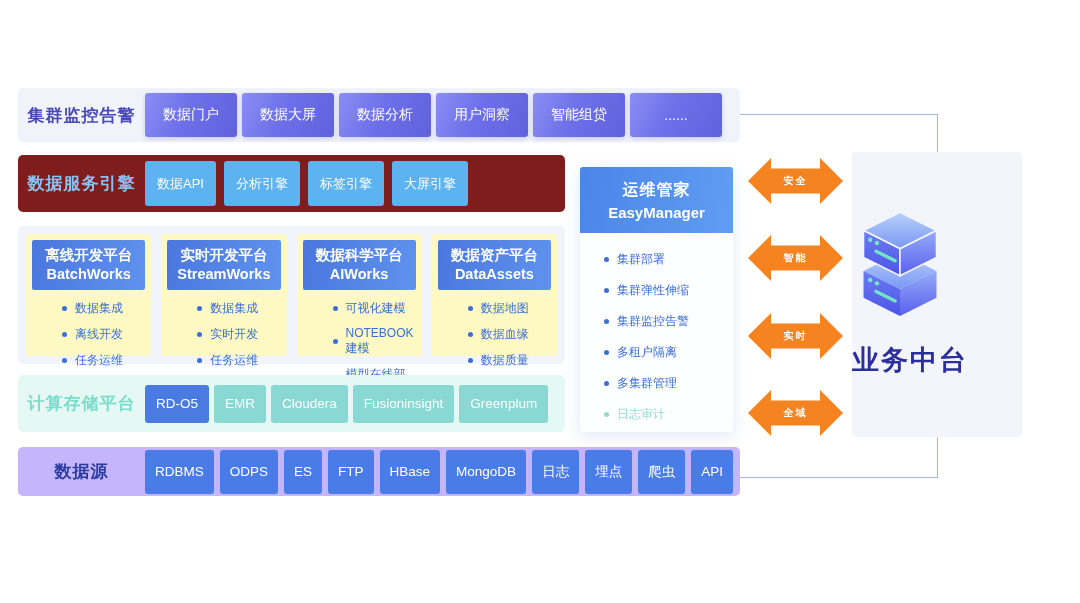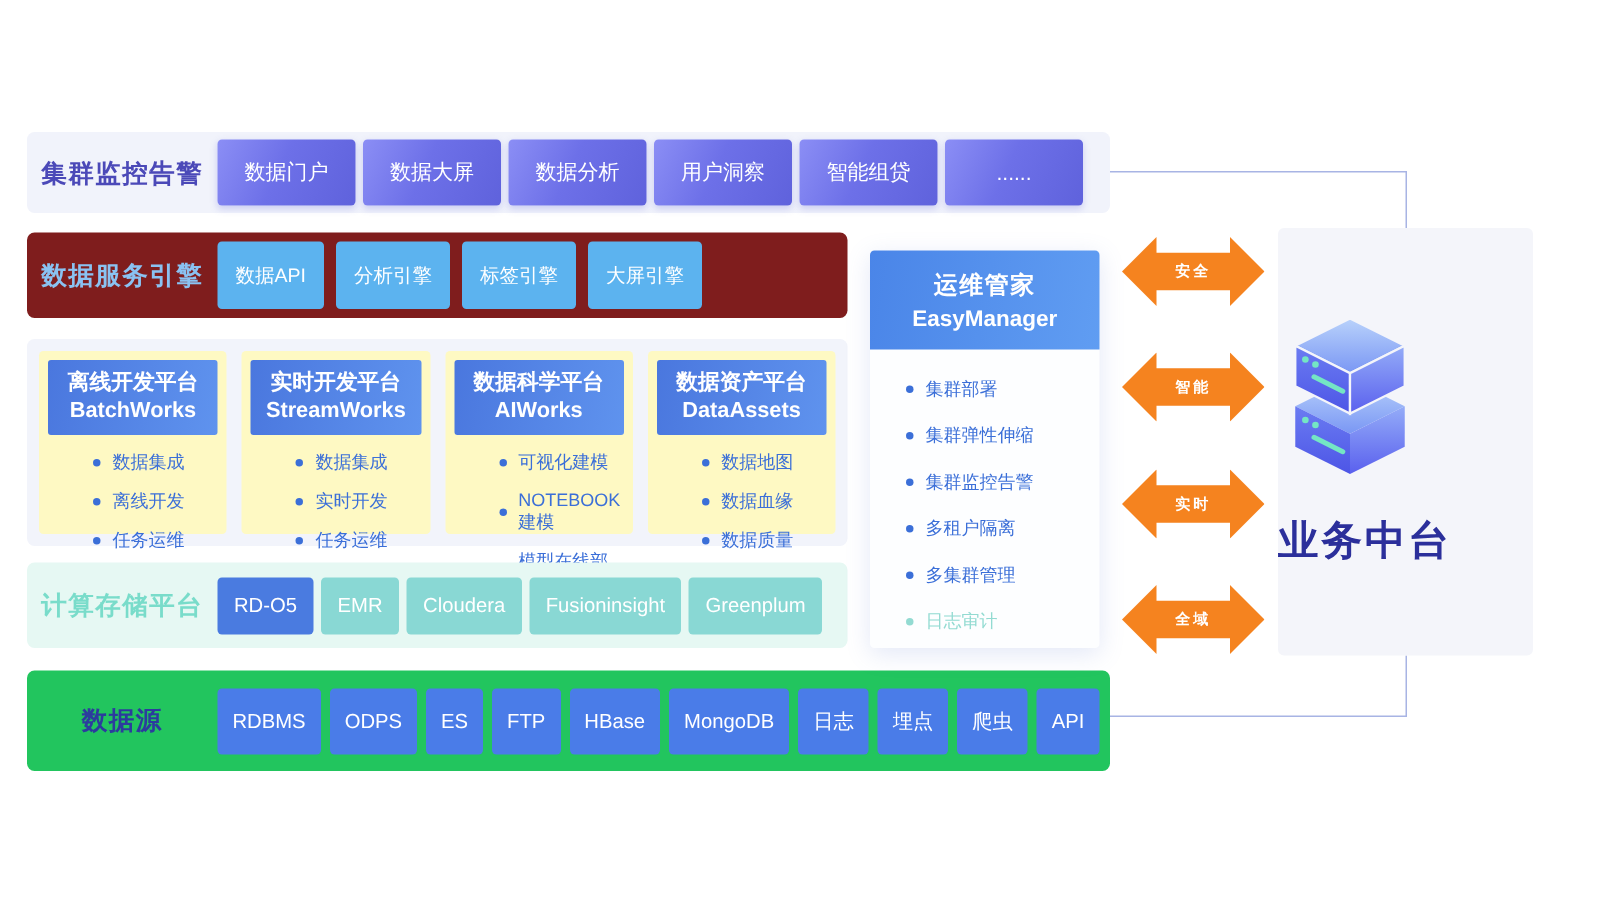--- a/index.html
+++ b/index.html
@@ -37,21 +37,21 @@
   .dot{width:5px;height:5px;border-radius:50%;background:currentColor;margin-right:8px;flex:none}
 
   
   .band-storage{left:18px;top:375px;width:547px;height:57px;background:#e6f8f3}
   .band-storage .band-label{color:#79dcca}
   .band-storage .chips{gap:5px}
   .band-storage .chip{height:38px;padding:0 11px;font-size:13.5px;background:#89d8d4}
   .band-storage .chip[data-variant="blue"]{background:#4a7be0}
 
   
-  .band-sources{left:18px;top:447px;width:722px;height:67px;background:#22c55e}
+  .band-sources{left:18px;top:447px;width:722px;height:49px;background:#c4b5fd}
   .band-sources .band-label{color:#2c3b9e}
   .band-sources .chips{gap:6px}
   .band-sources .chip{height:44px;padding:0 10px;font-size:13.5px;background:#4a7ce8}
 
   
   .em{position:absolute;left:580px;top:167px;width:153px;height:265px;background:#fdfeff;
     border-radius:3px;box-shadow:0 4px 16px rgba(100,130,210,.18);box-sizing:border-box}
   .em-header{height:66px;background:linear-gradient(100deg,#4a85e8,#609df2);color:#fff;font-weight:bold;
     text-align:center;display:flex;flex-direction:column;justify-content:center;gap:3px;border-radius:3px 3px 0 0}
   .em-header .zh{font-size:16px;letter-spacing:1px}

